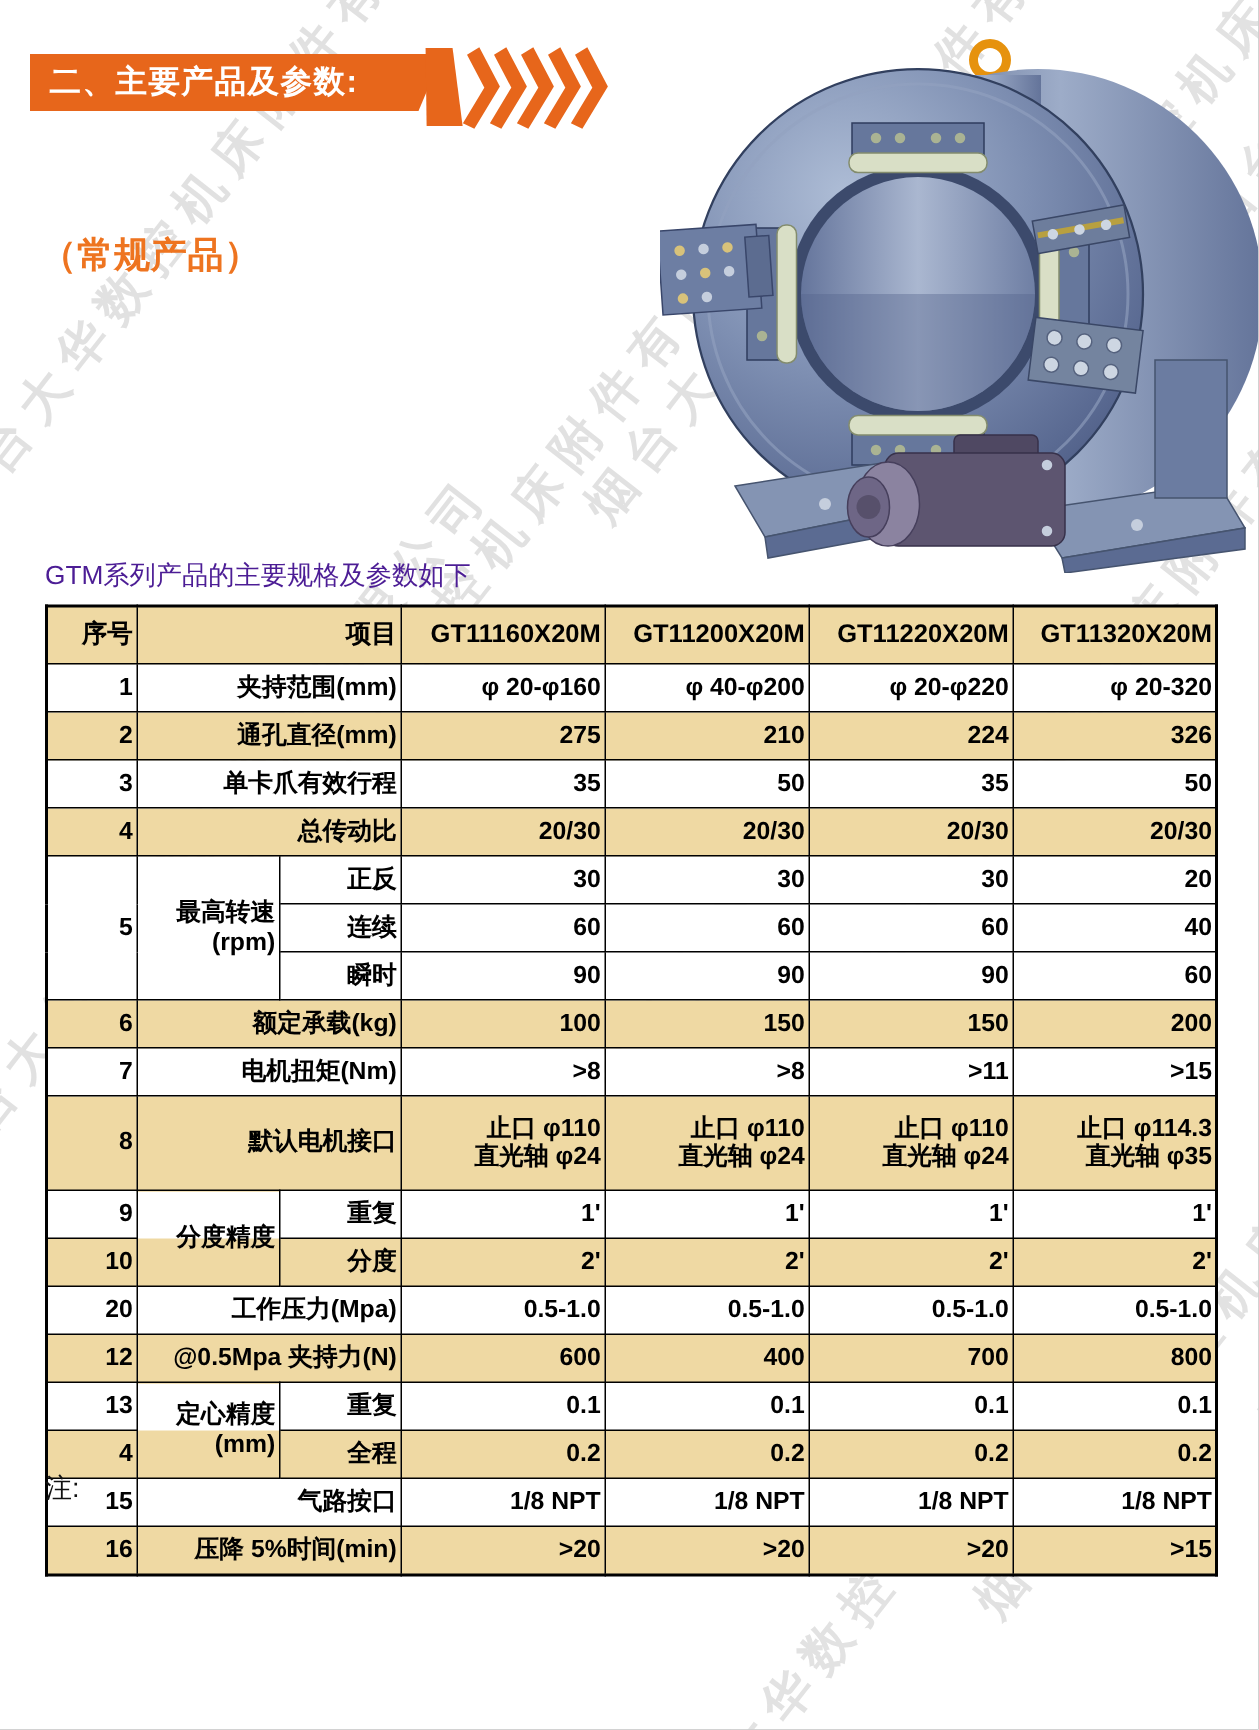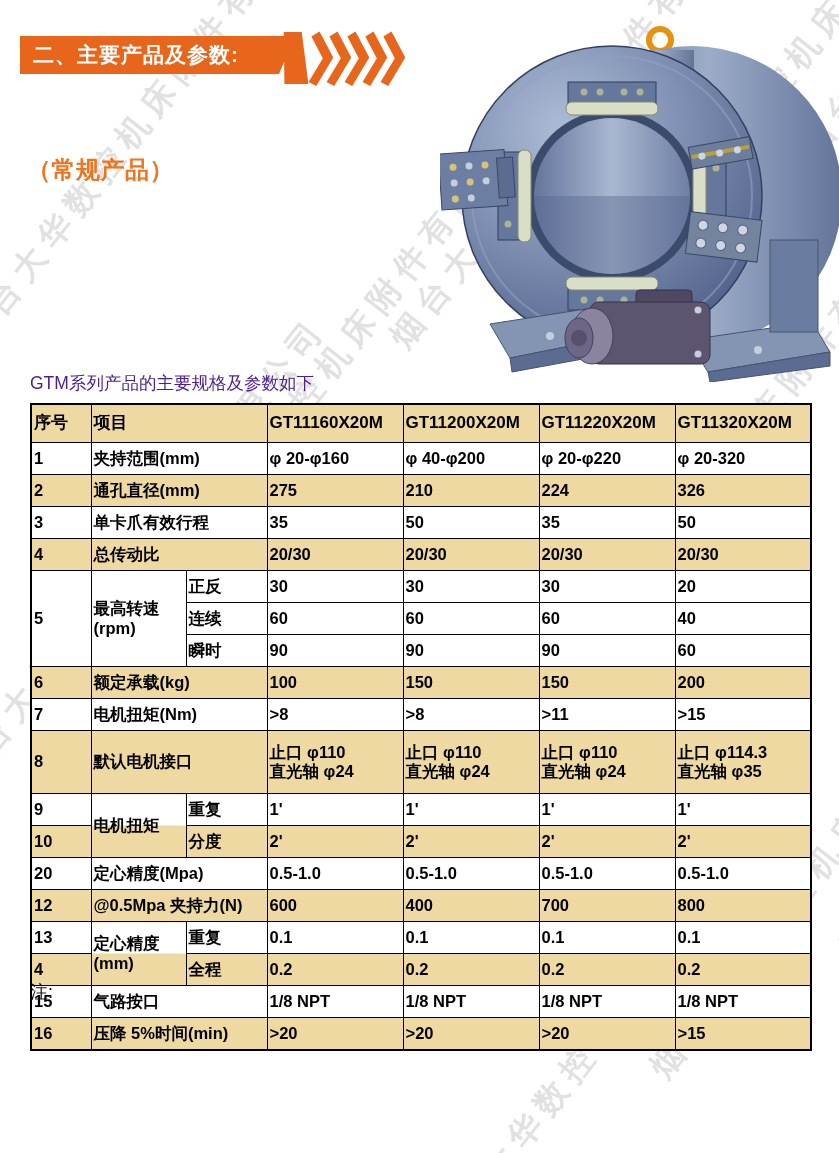--- a/index.html
+++ b/index.html
@@ -22,21 +22,21 @@
   #title2{position:absolute;left:27px;top:154px;font-size:24px;font-weight:bold;color:#ee7420;z-index:3;letter-spacing:.5px;}
 
   
   #figure{position:absolute;left:440px;top:10px;width:399px;height:372px;z-index:2;}
 
   
   #intro{position:absolute;left:30px;top:371px;font-size:17.5px;color:#4c1d95;z-index:3;font-weight:500;}
 
   
   #spec-table{position:absolute;left:30px;top:403px;width:780px;border-collapse:collapse;
-              text-align:left;color:#000;z-index:3;table-layout:fixed;border-radius:12px;}
+              text-align:right;color:#000;z-index:3;table-layout:fixed;border-radius:12px;}
   #spec-table th,#spec-table td{border:1px solid #000;padding:0 2px;line-height:1.18;}
   #spec-table{border:2px solid #000;}
   #spec-table thead th{background:#efd9a3;height:37px;font-size:17px;font-weight:bold;}
   #spec-table td{height:31px;font-size:16.5px;font-weight:600;background:#ffffff;}
   #spec-table tr.tan td{background:#efd9a3;}
   #spec-table td.split{background:linear-gradient(180deg,#ffffff 0 50%,#efd9a3 50% 100%);}
   #spec-table tr.tall td{height:62px;}
   #spec-table td .ln{display:block;}
 
   
@@ -423,21 +423,21 @@
           <td>
             <span class="ln">止口 φ114.3</span>
             <span class="ln">直光轴 φ35</span>
           </td>
         </tr>
         <tr>
           <td>
             <span class="ln">9</span>
           </td>
           <td rowspan="2" class="split">
-            <span class="ln">电机扭矩</span>
+            <span class="ln">分度精度</span>
           </td>
           <td>
             <span class="ln">重复</span>
           </td>
           <td>
             <span class="ln">1'</span>
           </td>
           <td>
             <span class="ln">1'</span>
           </td>
@@ -466,21 +466,21 @@
           </td>
           <td>
             <span class="ln">2'</span>
           </td>
         </tr>
         <tr>
           <td>
             <span class="ln">20</span>
           </td>
           <td colspan="2">
-            <span class="ln">定心精度(Mpa)</span>
+            <span class="ln">工作压力(Mpa)</span>
           </td>
           <td>
             <span class="ln">0.5-1.0</span>
           </td>
           <td>
             <span class="ln">0.5-1.0</span>
           </td>
           <td>
             <span class="ln">0.5-1.0</span>
           </td>

